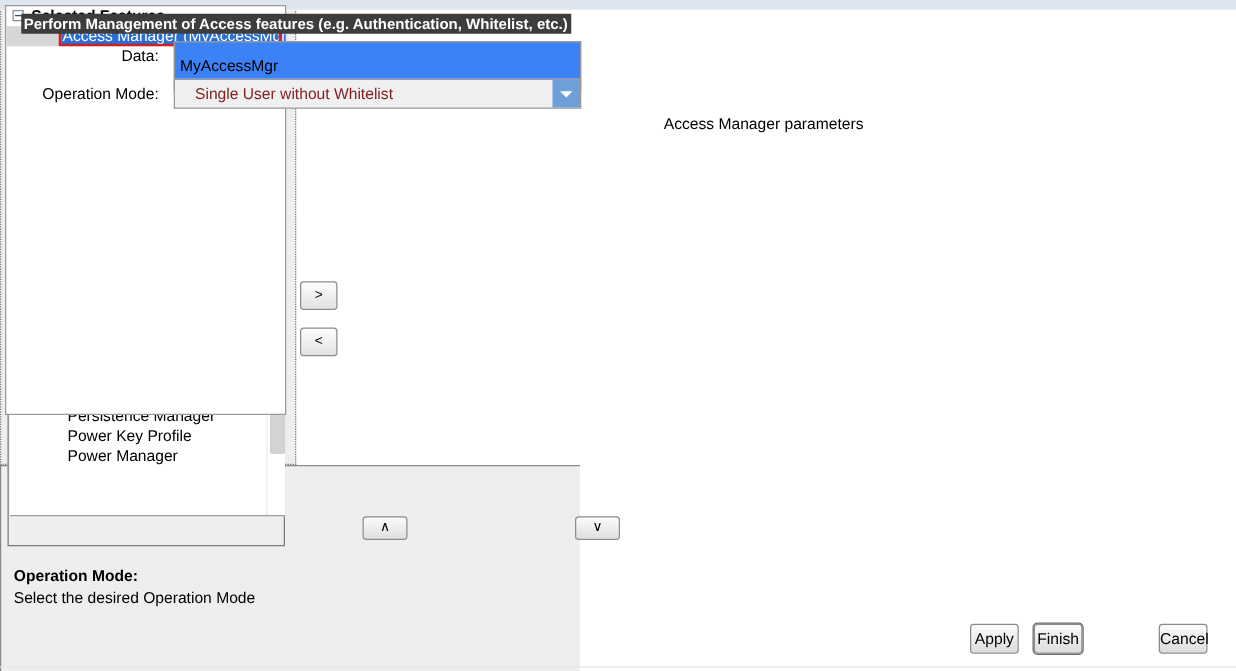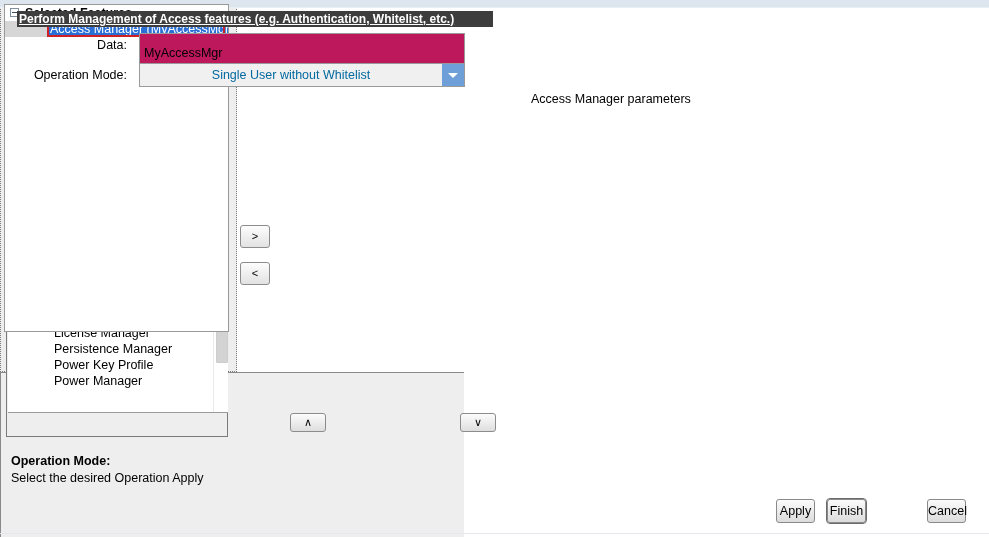--- a/index.html
+++ b/index.html
@@ -200,52 +200,51 @@
   #params-panel {
     left: 526px; top: 99px;
     width: 463px; height: 340px;
     background: #eeeeee;
     border: 1px solid #8a8a8a;
     border-right: none;
   }
   #params-titlebar {
     position: absolute;
     left: 17px; top: 11px;
-    width: 476px; height: 16px;
+    width: 440px; height: 16px;
     background: #3d3d3d;
     color: #ffffff;
     font-weight: bold;
     font-size: 12px;
     line-height: 16px;
     white-space: nowrap;
     overflow: hidden;
     box-sizing: border-box;
     padding-left: 2px;
-    text-decoration: underline;
   }
   .field-row {
     position: absolute;
     left: 17px;
     height: 24px;
   }
   #row-name { top: 33px; }
   #row-mode { top: 63px; }
   .field-label {
     position: absolute;
     left: 0; top: 0;
     width: 110px;
     text-align: right;
     line-height: 24px;
     font-size: 12.5px;
   }
   .field-input {
     position: absolute;
     left: 122px; top: 0;
     width: 326px; height: 40px;
-    background: #be185d;
+    background: #3b82f6;
     border: 1px solid #9a9a9a;
     box-sizing: border-box;
     font-family: "Liberation Sans", sans-serif;
     font-size: 12.5px;
     line-height: 22px;
     padding: 0 4px;
     color: #000;
     outline: none;
   }
   .combo {
@@ -256,25 +255,24 @@
     background: #f0f0f0;
     box-sizing: border-box;
   }
   .combo-value {
     position: absolute;
     left: 0; top: 0;
     right: 22px;
     height: 22px;
     line-height: 22px;
     font-size: 12.5px;
-    padding-left: 0;
+    padding-left: 16px;
     white-space: nowrap;
     overflow: hidden;
-    color: #0369a1;
-    text-align: center;
+    color: #7f1d1d;
   }
   .combo-arrow {
     position: absolute;
     right: 0; top: 0;
     width: 22px; height: 22px;
     background: #6f9fd8;
   }
   .combo-arrow::after {
     content: "";
     position: absolute;
@@ -366,22 +364,20 @@
       <span>Dev Admin</span></div>
     <div class="tree-row leaf">
       <span>Display Manager</span></div>
     <div class="tree-row leaf">
       <span>Encrypt Manager</span></div>
     <div class="tree-row leaf">
       <span>File Manager</span></div>
     <div class="tree-row leaf">
       <span>GPRS Manager</span></div>
     <div class="tree-row leaf">
-      <span>License Manager</span></div>
-    <div class="tree-row leaf">
       <span>Persistence Manager</span></div>
     <div class="tree-row leaf">
       <span>Power Key Profile</span></div>
     <div class="tree-row leaf">
       <span>Power Manager</span></div>
 
     <div id="avail-scroll">
       <div id="avail-thumb"></div>
     </div>
   </div>
@@ -423,19 +419,19 @@
   <div class="field-row" id="row-mode">
     <div class="field-label">Operation Mode:</div>
     <div class="combo">
       <div class="combo-value">Single User without Whitelist</div>
       <div class="combo-arrow"></div>
     </div>
   </div>
 </div>
 
 <div id="help-title">Operation Mode:</div>
-<div id="help-text">Select the desired Operation Apply</div>
+<div id="help-text">Select the desired Operation Mode</div>
 
 <button class="action-btn" id="btn-apply">Apply</button>
 <button class="action-btn" id="btn-finish">Finish</button>
 <button class="action-btn" id="btn-cancel">Cancel</button>
 
 <div id="bottom-rule"></div>
 
 </body></html>

